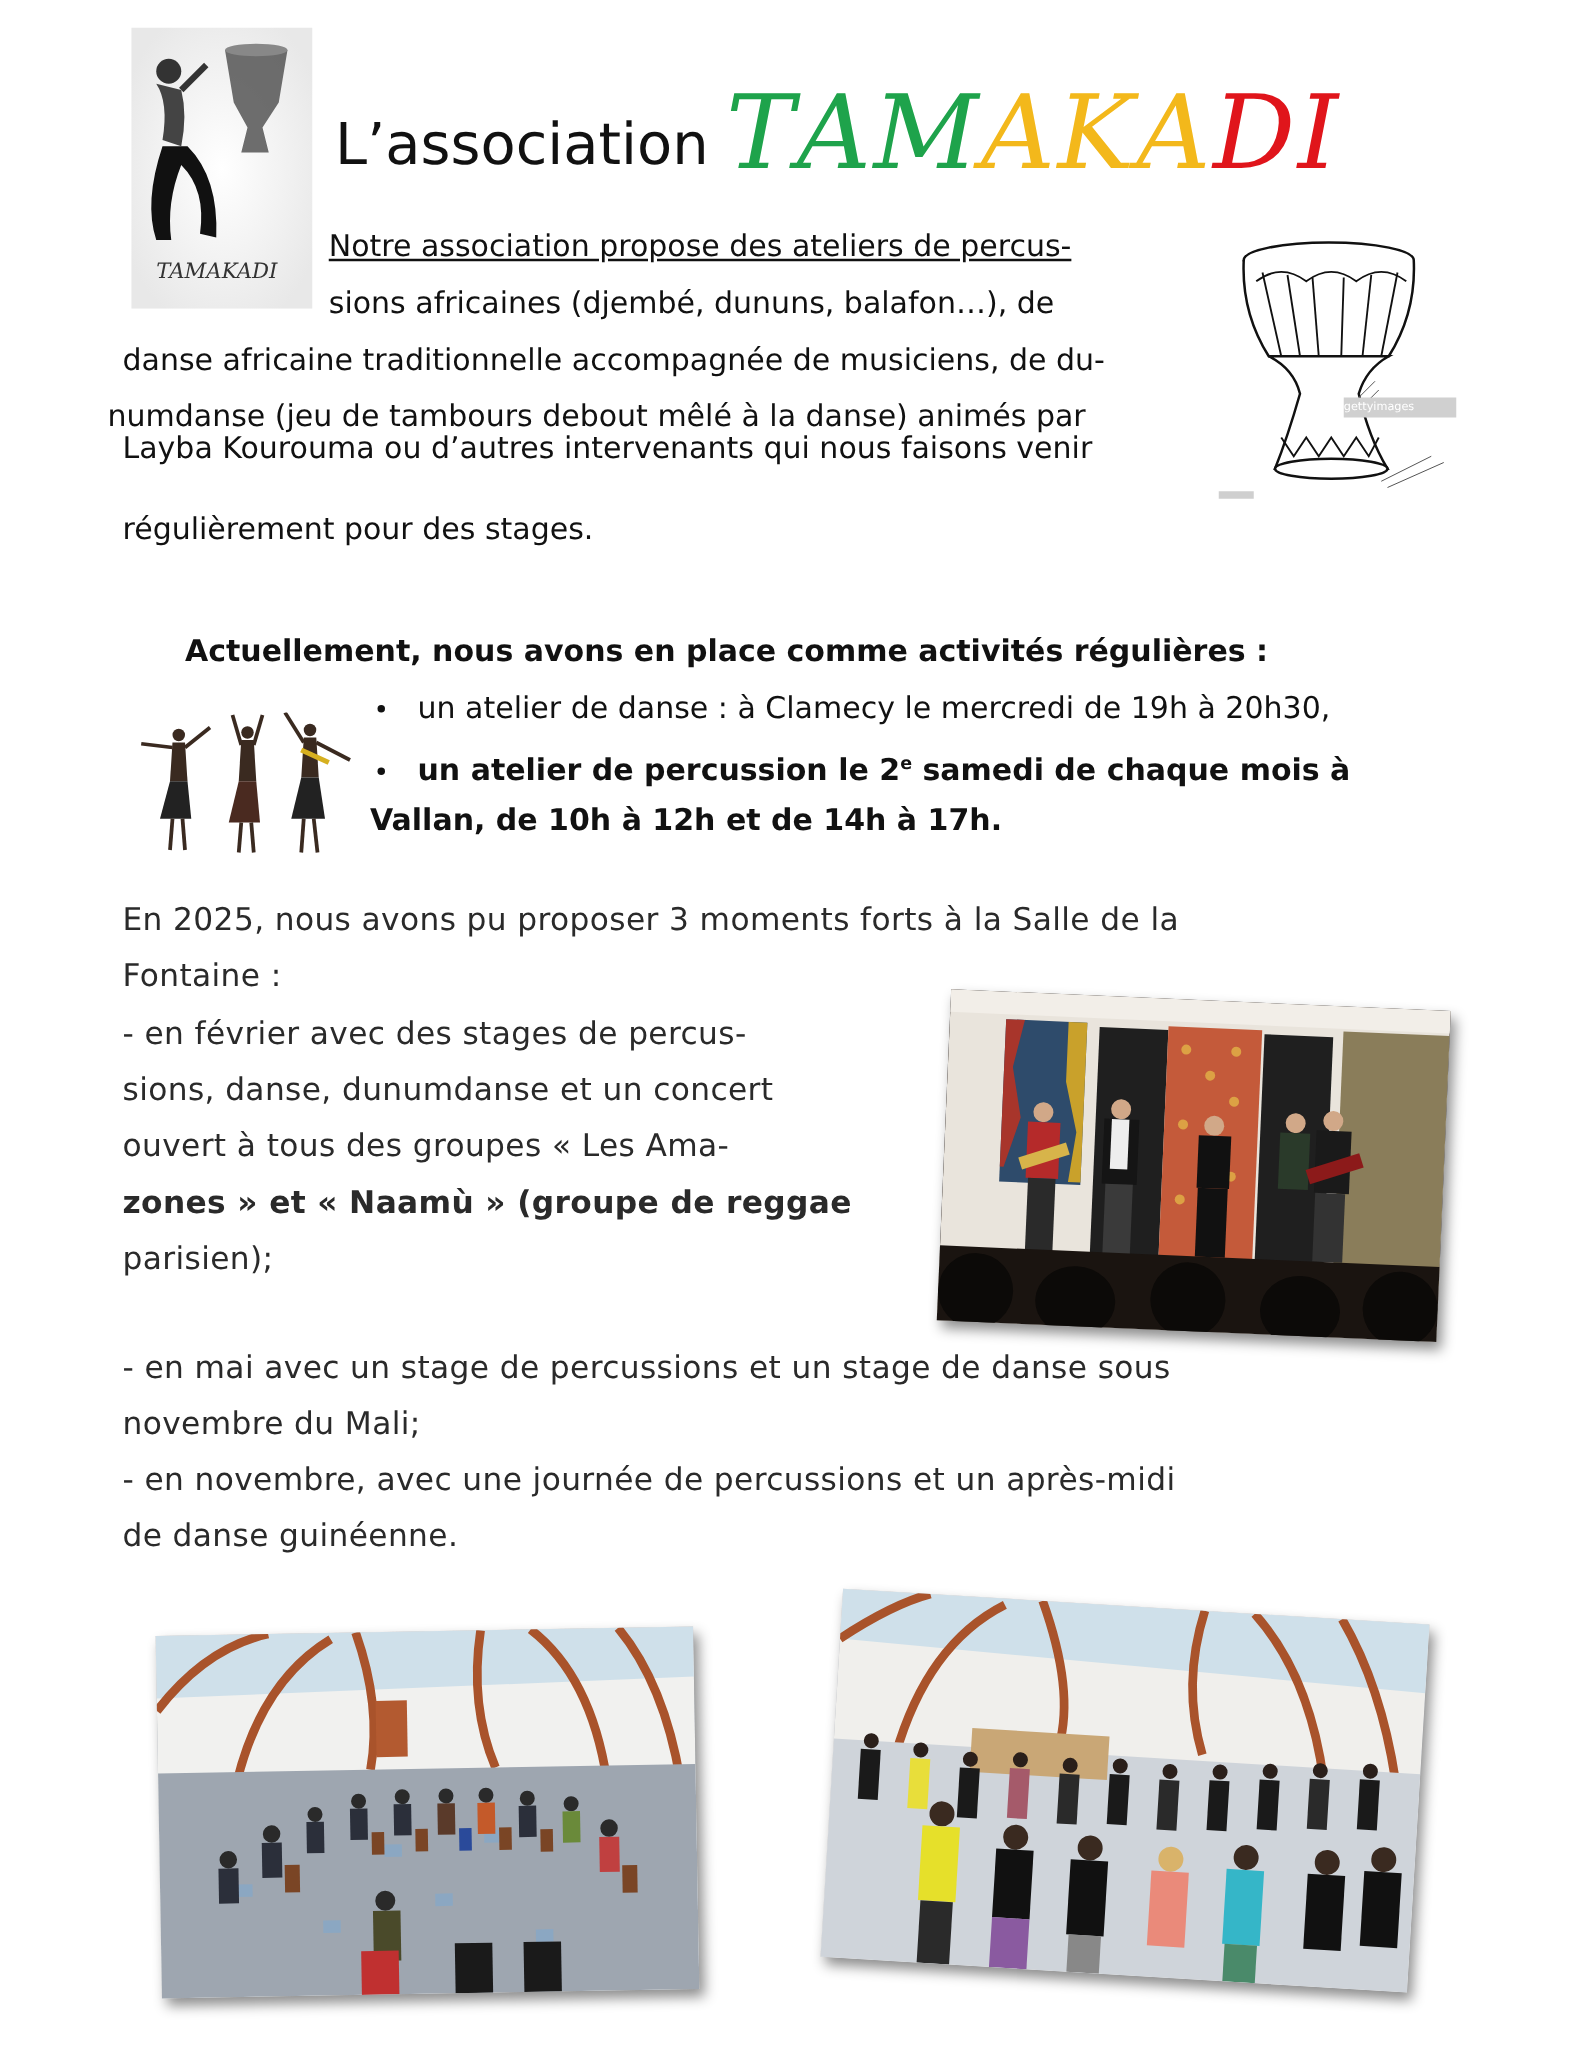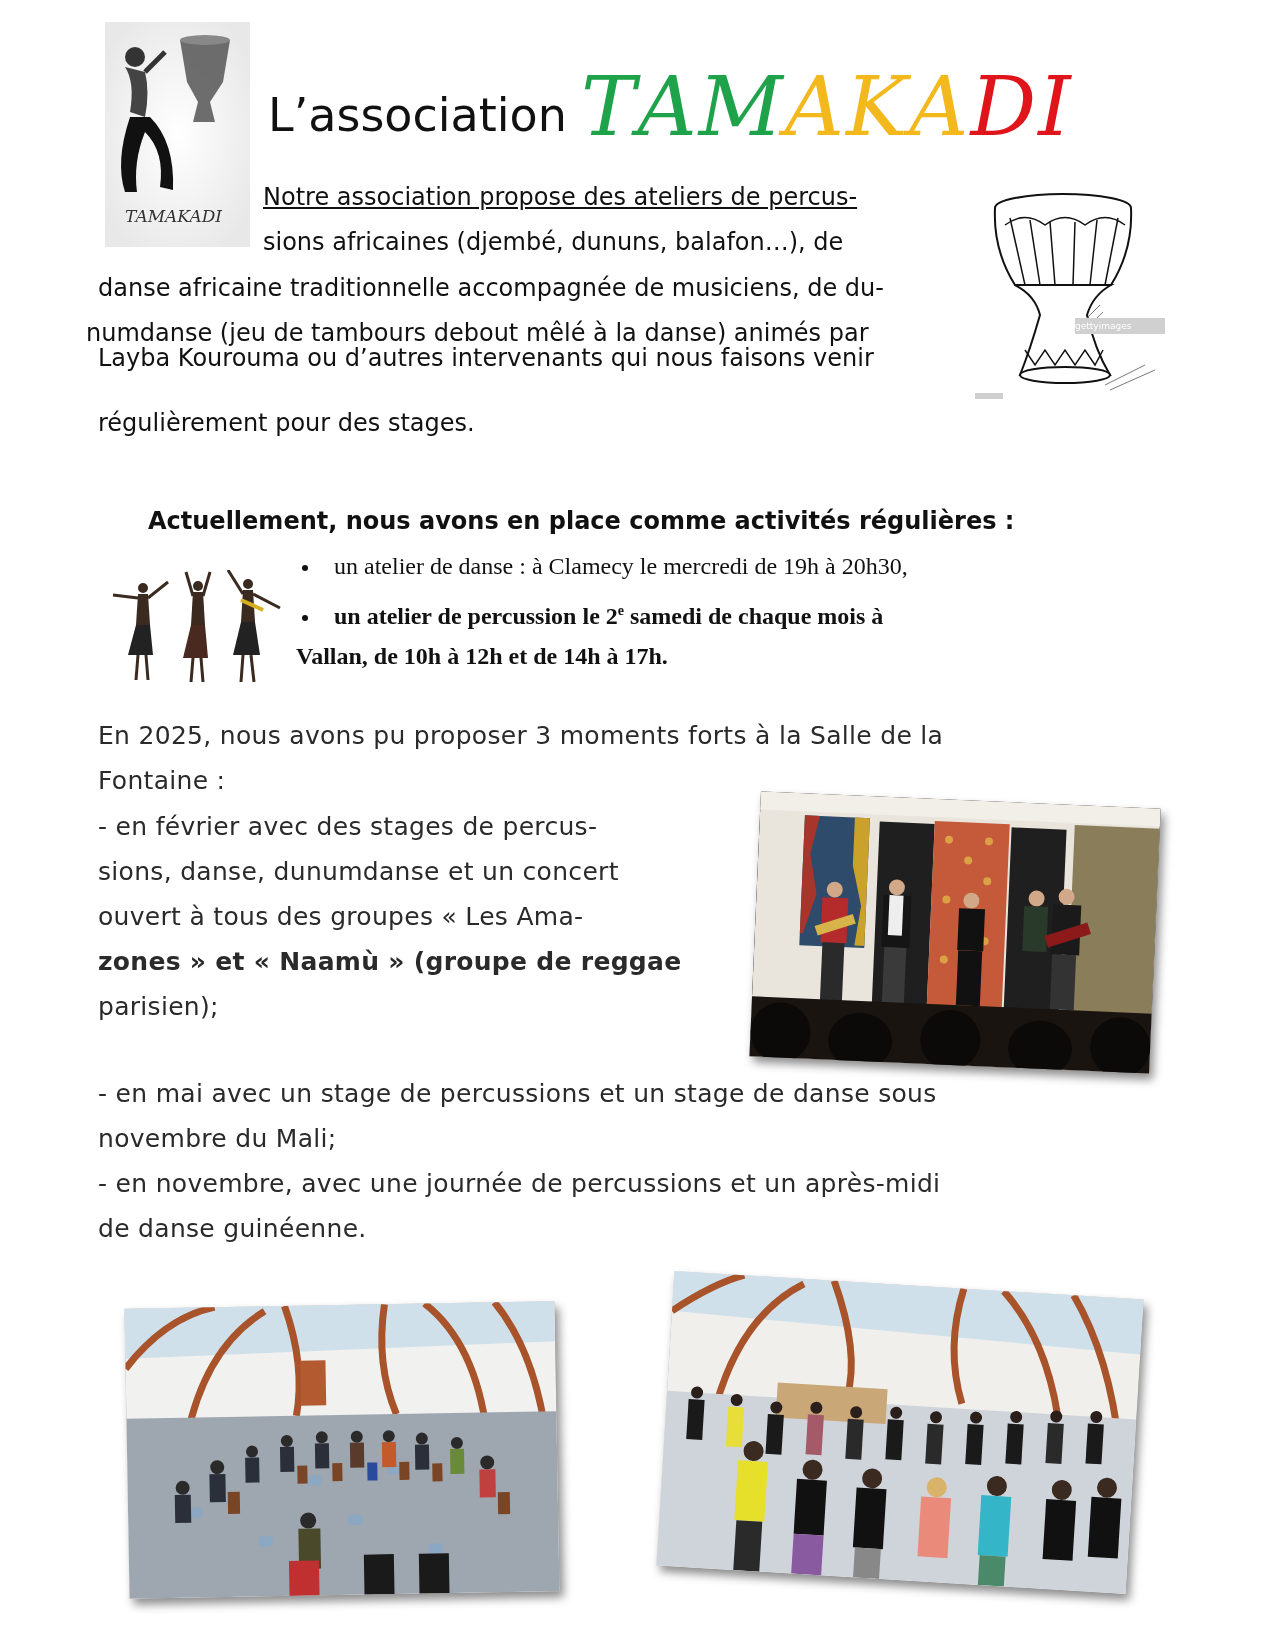--- a/index.html
+++ b/index.html
@@ -22,21 +22,21 @@
   .p1 .line { position: absolute; left: 0; }
 
   
   .djembe { left: 985px; top: 190px; width: 180px; height: 210px; }
   .getty { left: 1075px; top: 318px; width: 90px; height: 16px; background: #d0d0d0; color: #fff; font-size: 9px; line-height: 16px; padding-left: 0; box-sizing: border-box; }
   .getty-id { left: 975px; top: 393px; width: 28px; height: 6px; background: #cfcfcf; }
 
   
   .act-heading { left: 116px; top: 507px; font-size: 24px; font-weight: bold; color: #111; white-space: nowrap; margin-left: 32px; }
   .dancers { left: 108px; top: 570px; width: 180px; height: 115px; }
-  .bullet-line { font-size: 24px; color: #111; white-space: nowrap; line-height: 46px; font-family: Liberation Serif, serif; }
+  .bullet-line { font-size: 24px; color: #111; white-space: nowrap; line-height: 46px; }
   .bullet-dot { display: inline-block; width: 6px; height: 6px; background: #111; border-radius: 50%; vertical-align: middle; margin-right: 26px; margin-left: 6px; }
   .bold { font-weight: bold; }
   sup { font-size: 14px; }
 
   
   .hand { font-family: "DejaVu Sans", sans-serif; font-size: 25px; color: #2a2a2a; white-space: nowrap; line-height: 46px; letter-spacing: 0.3px; }
 
   
   .photo { overflow: hidden; box-shadow: 4px 6px 10px rgba(0,0,0,0.45); }
   .concert { left: 755px; top: 800px; width: 400px; height: 265px; transform: rotate(2.5deg); background: #2a221e; }

